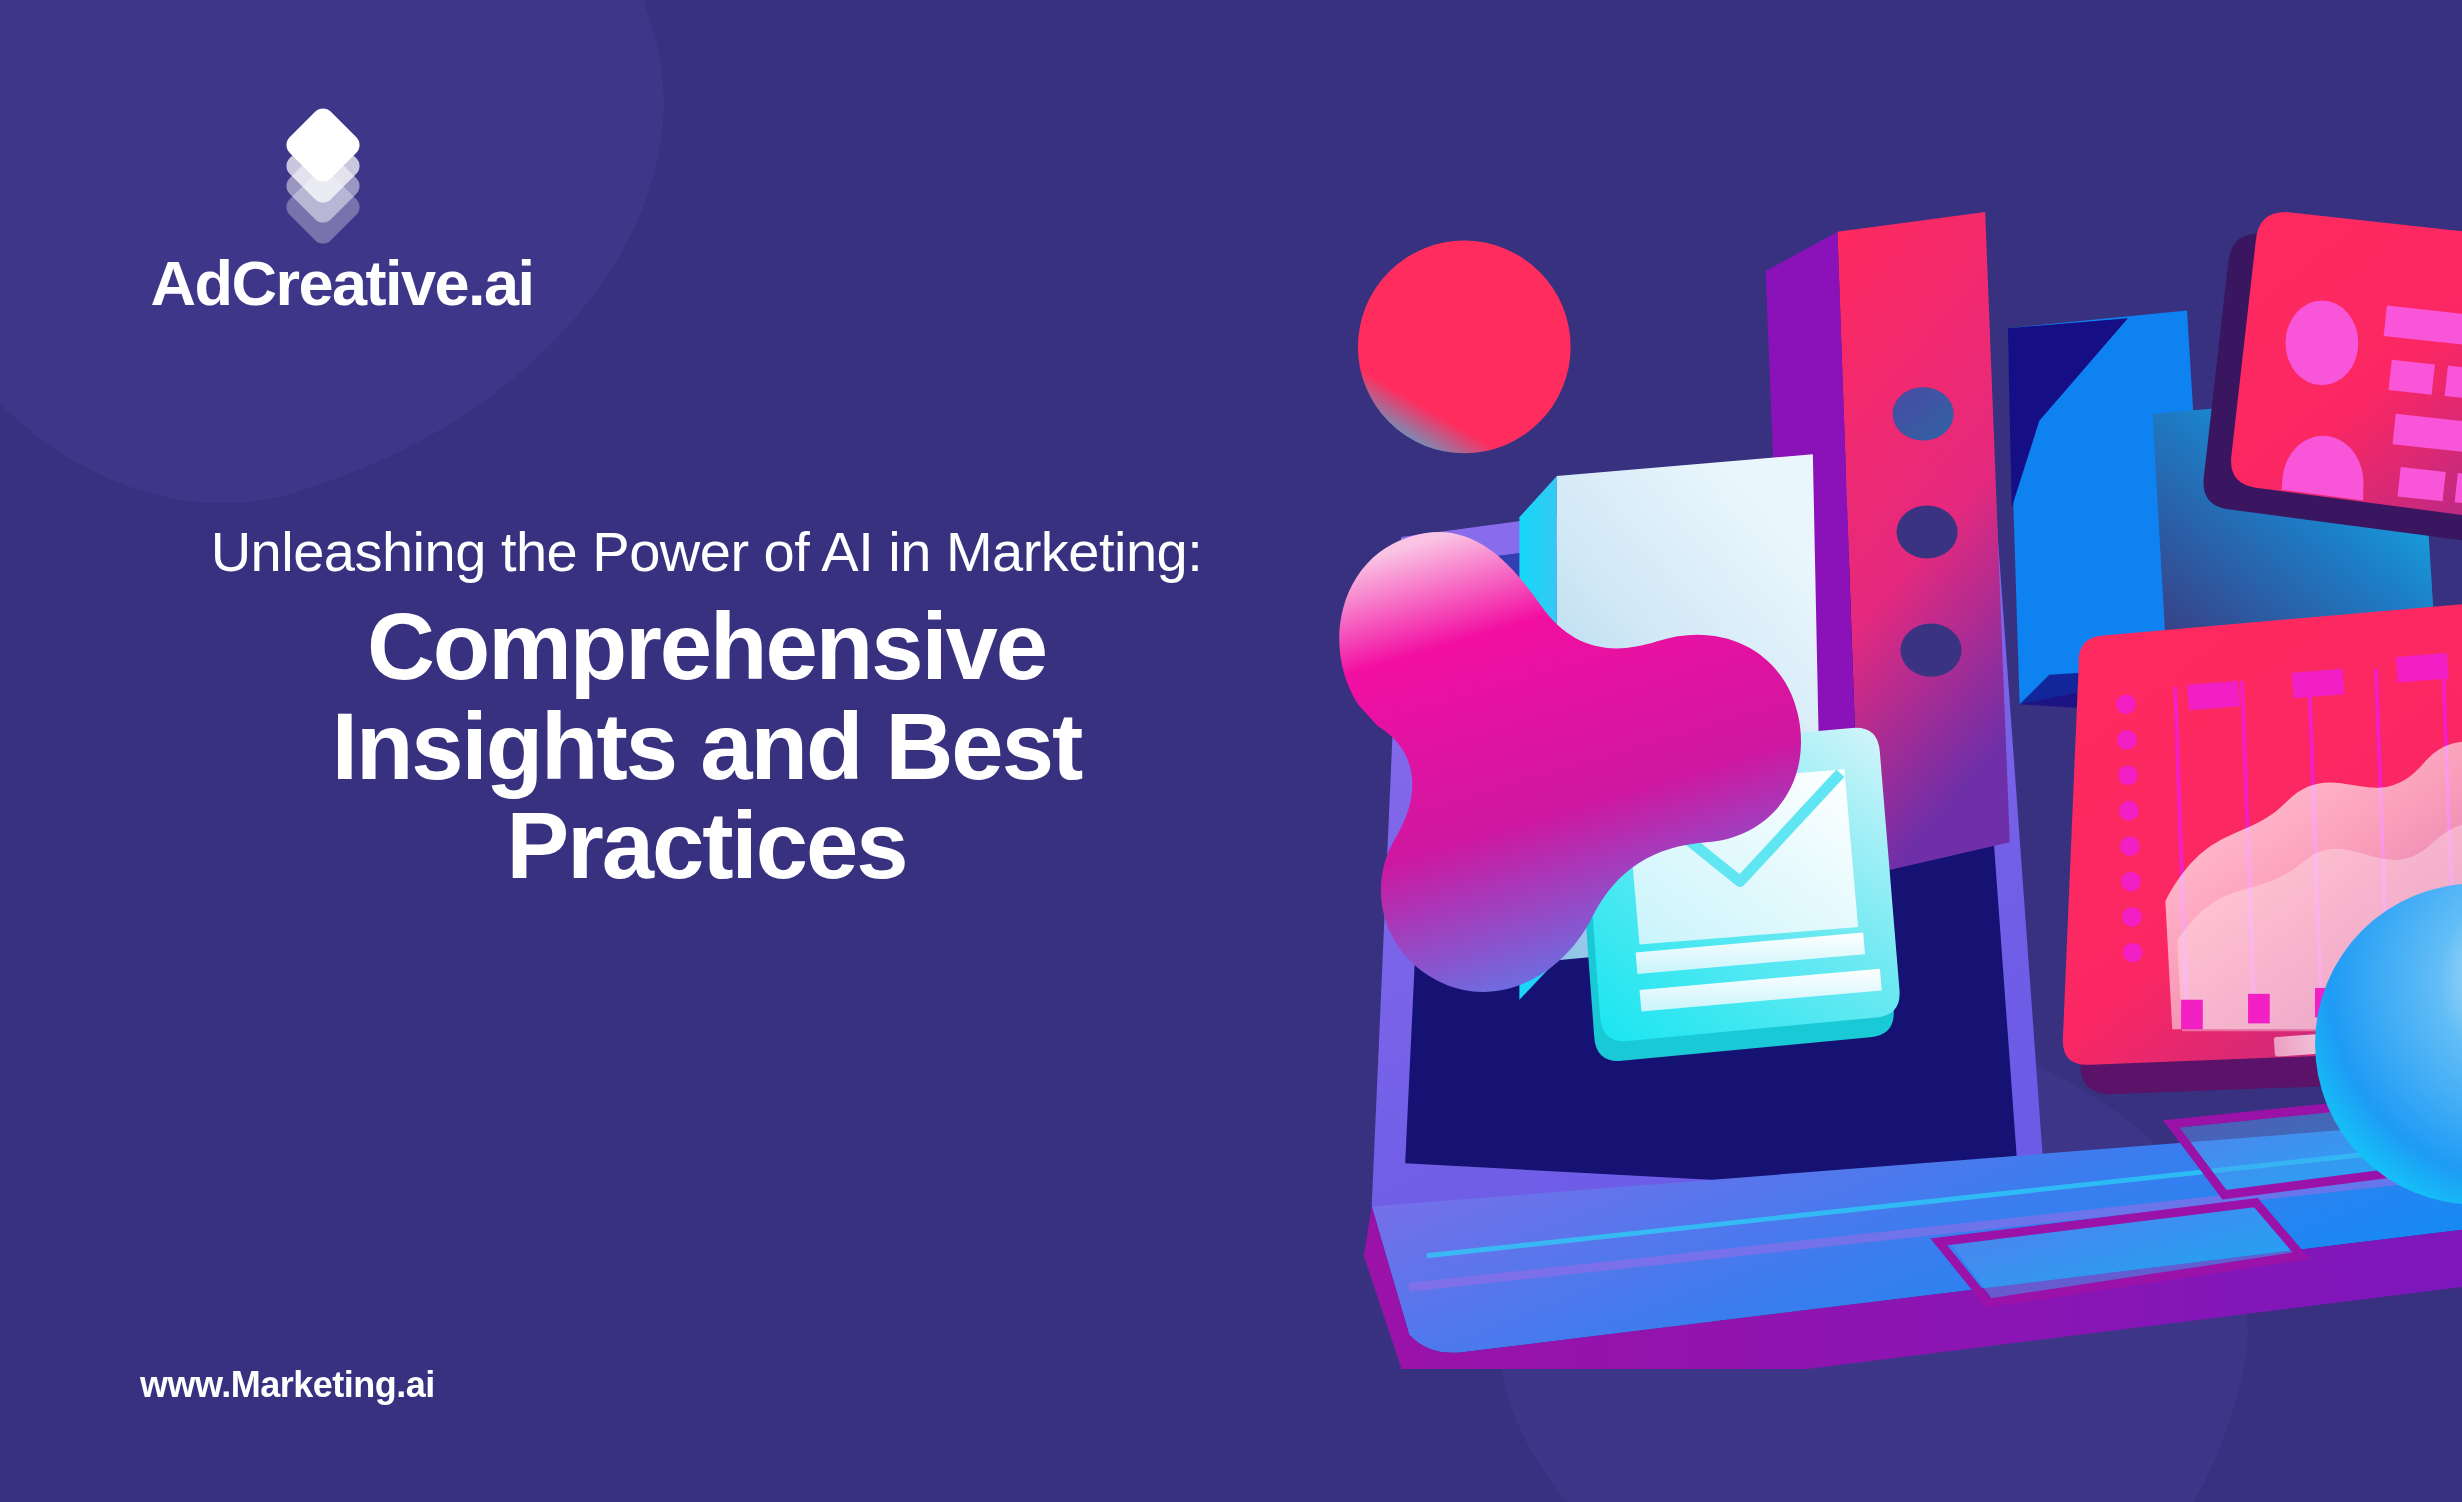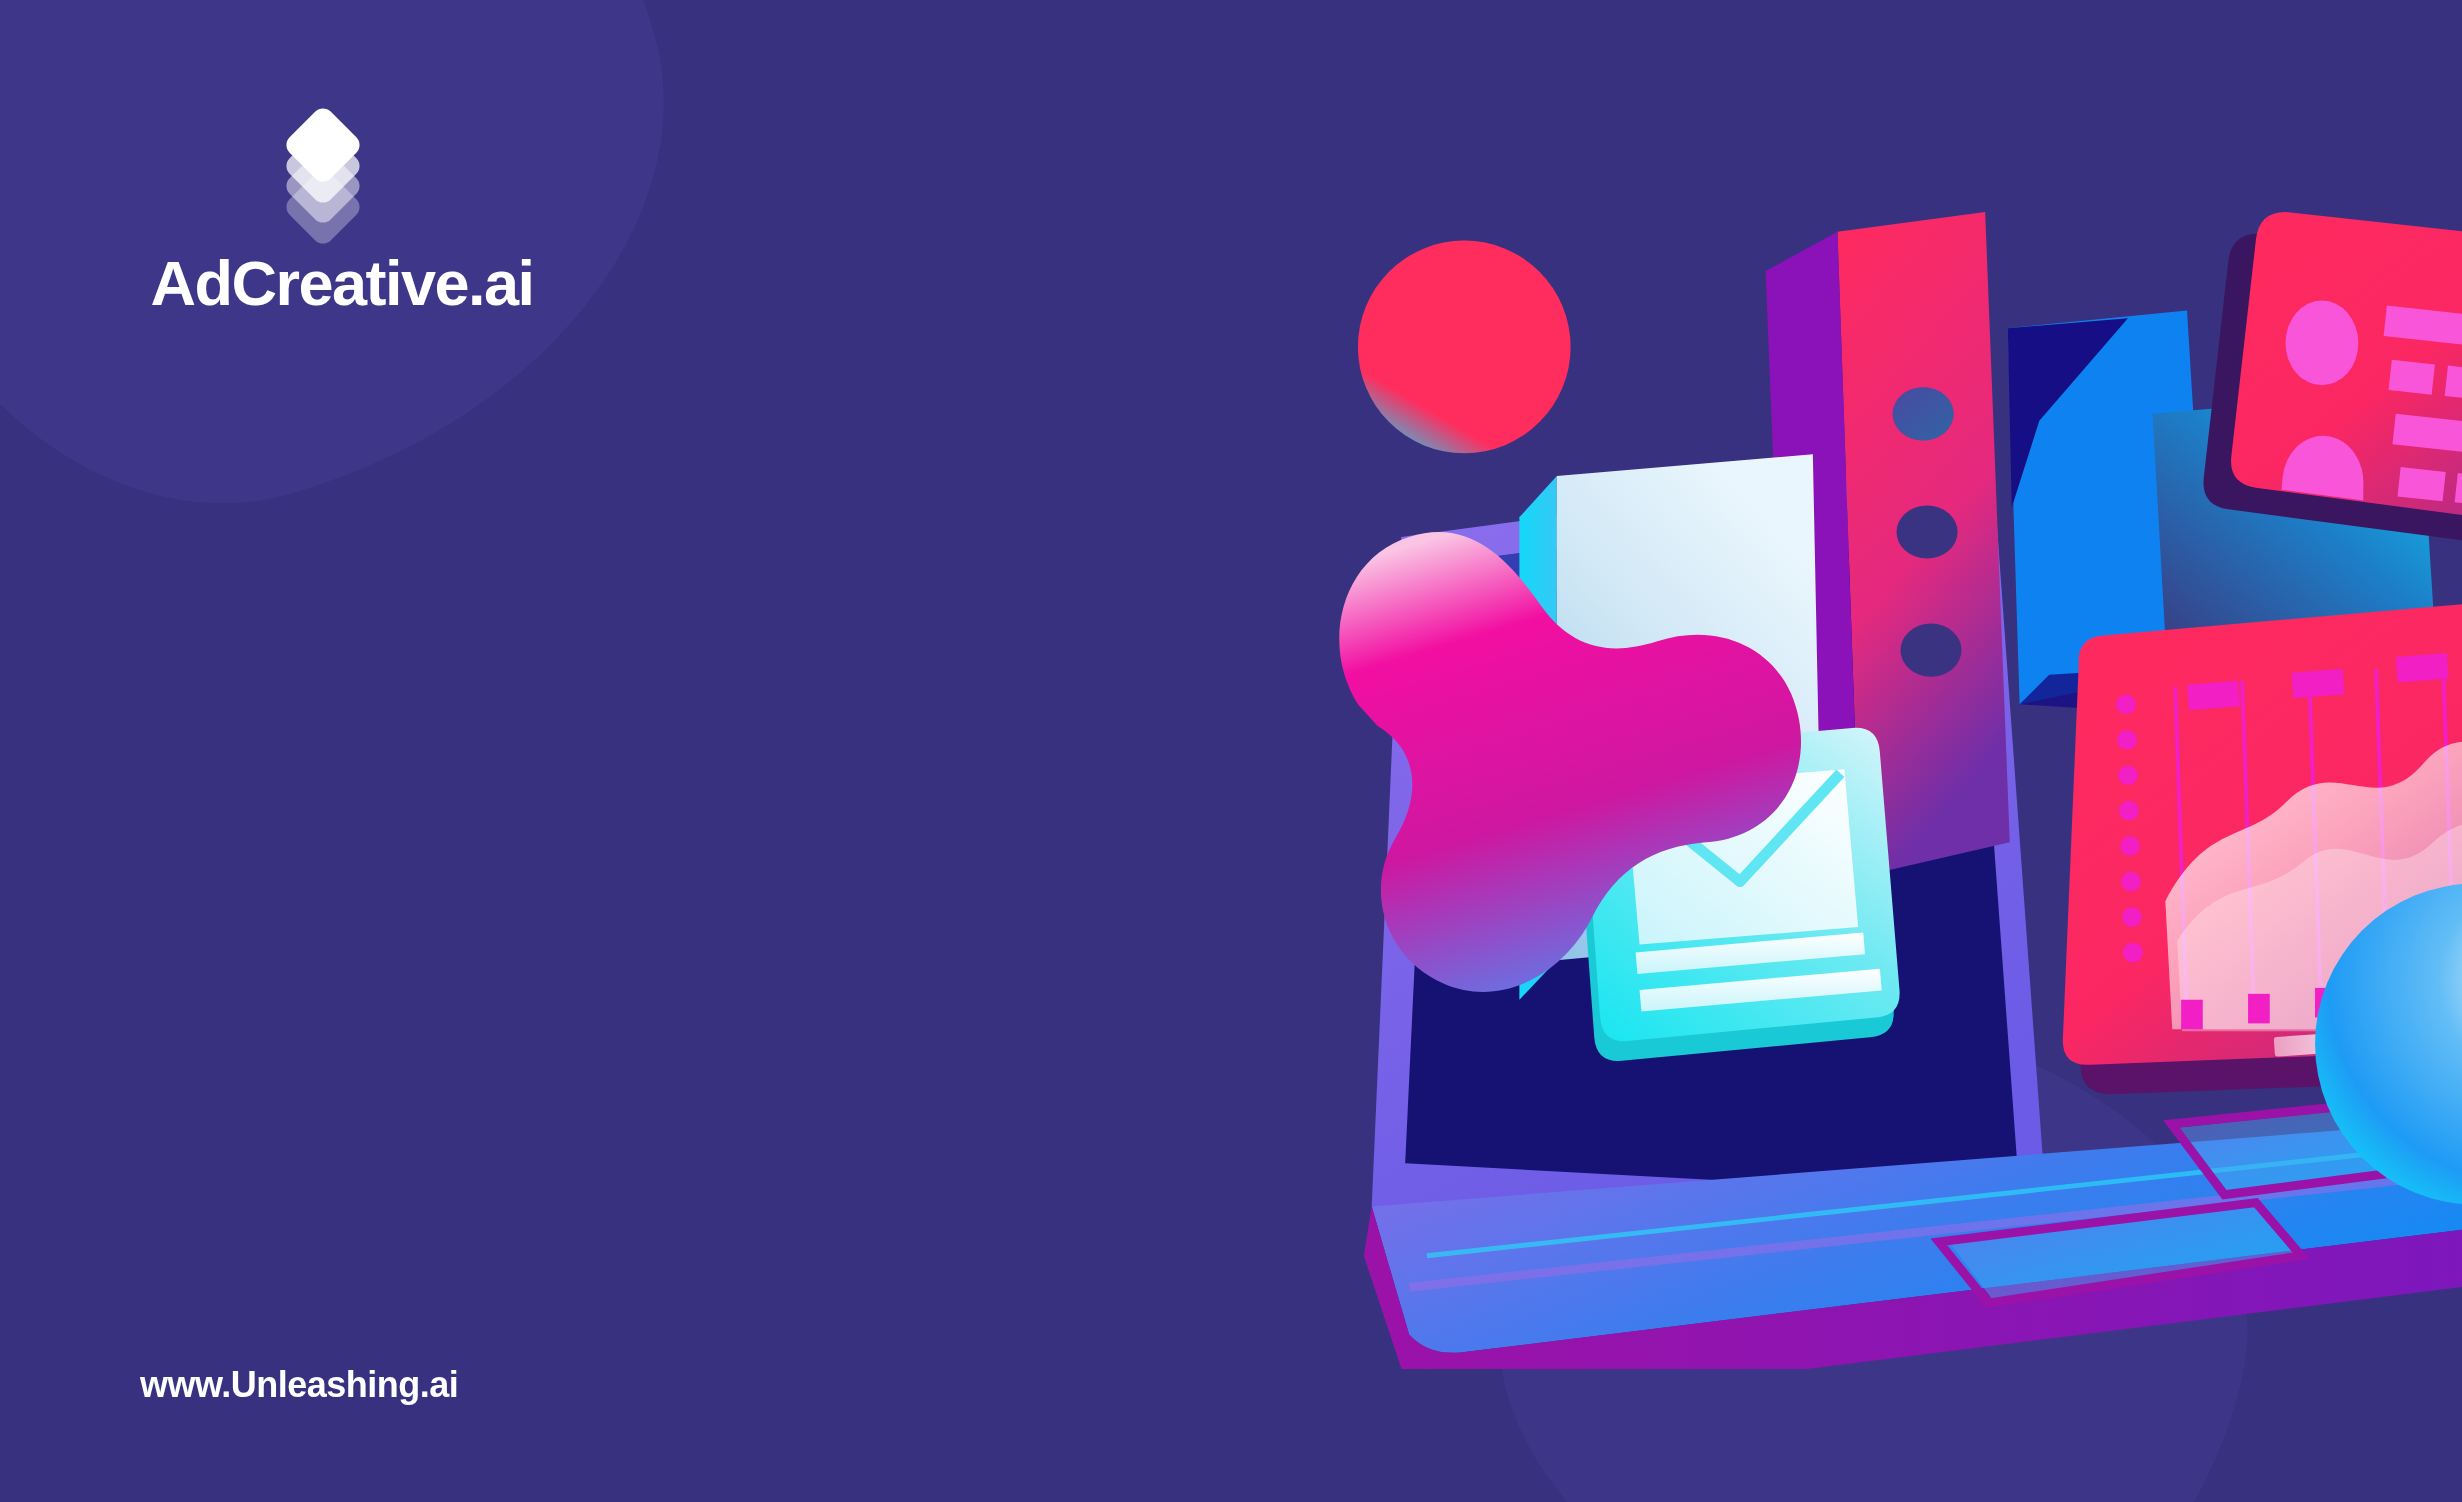--- a/index.html
+++ b/index.html
@@ -128,22 +128,30 @@
     <div class="logo-wrap">
       <div class="logo-mark">
         <span class="layer l4"></span>
         <span class="layer l3"></span>
         <span class="layer l2"></span>
         <span class="layer l1"></span>
       </div>
       <div class="logo-text">AdCreative.ai</div>
     </div>
 
-
-    <div class="site-url">www.Unleashing.ai</div>
+    <div class="headline-block">
+      <p class="eyebrow">Unleashing the Power of AI in Marketing:</p>
+      <h1 class="headline">
+        <span class="ln">Comprehensive</span>
+        <span class="ln">Insights and Best</span>
+        <span class="ln">Practices</span>
+      </h1>
+    </div>
+
+    <div class="site-url">www.Marketing.ai</div>
   </div>
 
   <div class="illo">
   <svg viewBox="0 0 1360 1175" xmlns="http://www.w3.org/2000/svg">
     <defs>
       <linearGradient id="gScreenFrame" x1="0" y1="0" x2="1" y2="1">
         <stop offset="0" stop-color="#6E62E8"></stop>
             <stop offset="1" stop-color="#1E7BF0"></stop>
       </linearGradient>
       <linearGradient id="gBase" x1="0" y1="0" x2="1" y2="0.5">

